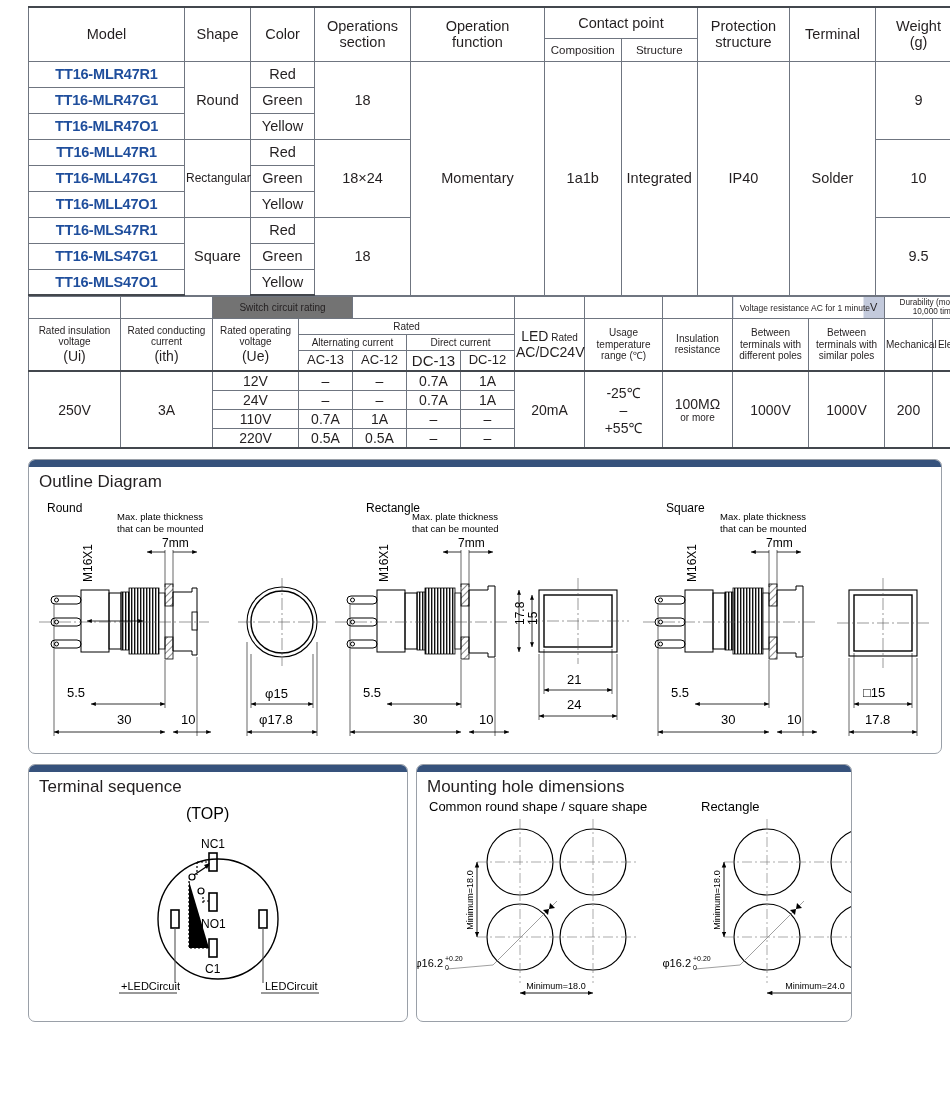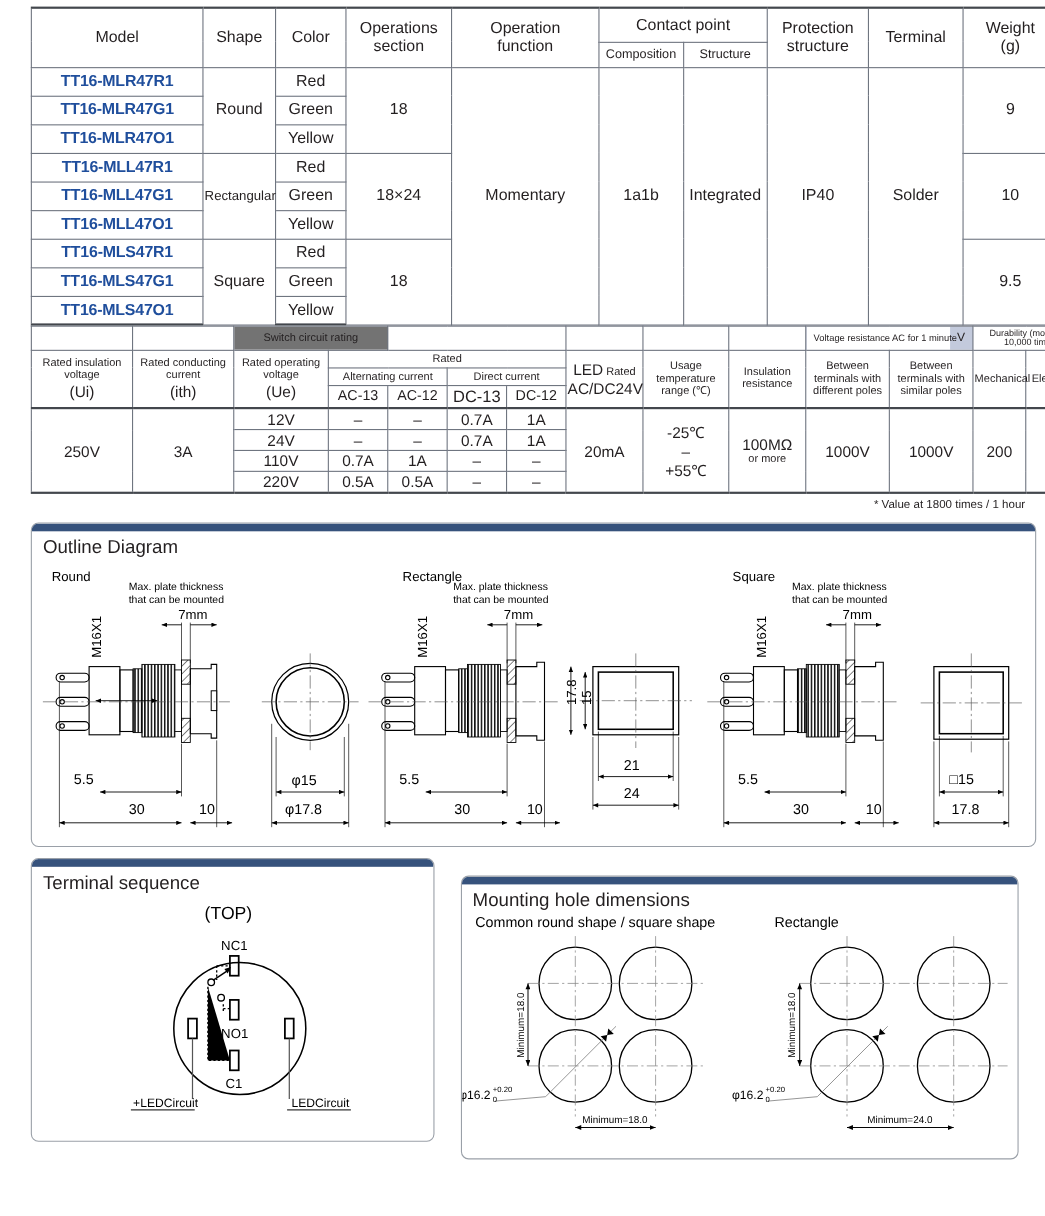--- a/index.html
+++ b/index.html
@@ -333,21 +333,20 @@
         </tr>
         <tr>
           <td class="st-thickbot" style="height:18px">220V</td>
           <td class="st-thickbot">0.5A</td>
           <td class="st-thickbot">0.5A</td>
           <td class="st-thickbot">–</td>
           <td class="st-thickbot">–</td>
         </tr>
       </tbody>
     </table>
-    <div class="spec-note">* Value at 1800 times / 1 hour</div>
   </div>
 
   <div class="panel" style="height:295px">
     <div class="panel-bar"></div>
     <div class="panel-title">Outline Diagram</div>
     <div class="panel-body">
       <svg width="930" height="255" viewBox="0 0 930 255">
         <defs>
           <marker id="ah" markerWidth="7" markerHeight="7" refX="6" refY="2.5" orient="auto">
             <path d="M0,0 L6,2.5 L0,5 z" fill="#000"></path>
@@ -574,21 +573,21 @@
             <line x1="234" y1="131" x2="234" y2="186" stroke="#555" stroke-width="1.1"></line>
             <text x="92" y="193" font-size="11">+LEDCircuit</text>
             <line x1="90" y1="196" x2="148" y2="196" stroke="#333" stroke-width="1"></line>
             <text x="236" y="193" font-size="11">LEDCircuit</text>
             <line x1="232" y1="196" x2="290" y2="196" stroke="#333" stroke-width="1"></line>
           </g>
         </svg>
       </div>
     </div>
 
-    <div class="panel" style="margin:16px; width:526px; height:258px">
+    <div class="panel" style="margin:0; width:436px; height:258px">
       <div class="panel-bar"></div>
       <div class="panel-title">Mounting hole dimensions</div>
       <div class="panel-body">
         <svg width="524" height="220" viewBox="0 0 524 220">
           <defs>
             <marker id="mh" markerWidth="7" markerHeight="7" refX="6" refY="2.5" orient="auto">
               <path d="M0,0 L6,2.5 L0,5 z" fill="#000"></path>
             </marker>
             <marker id="mhr" markerWidth="7" markerHeight="7" refX="0" refY="2.5" orient="auto">
               <path d="M6,0 L0,2.5 L6,5 z" fill="#000"></path>

